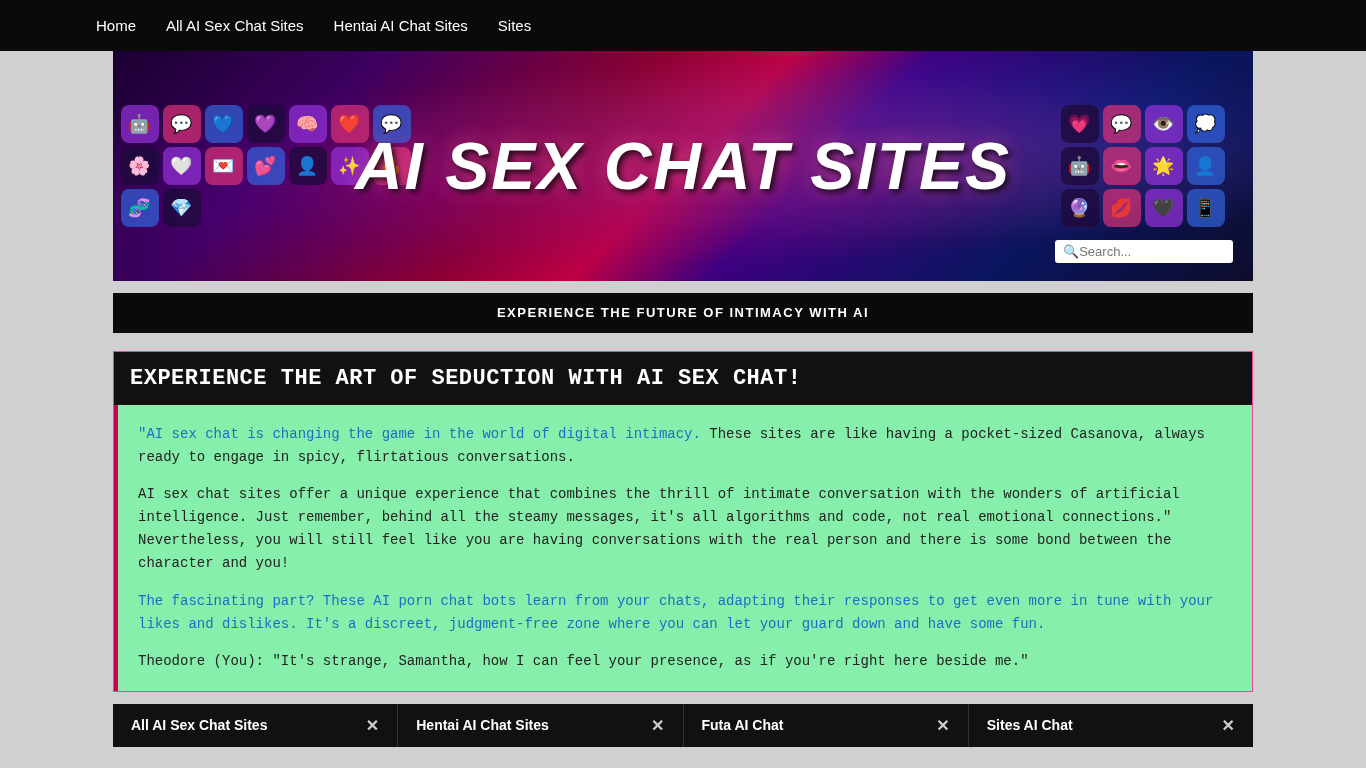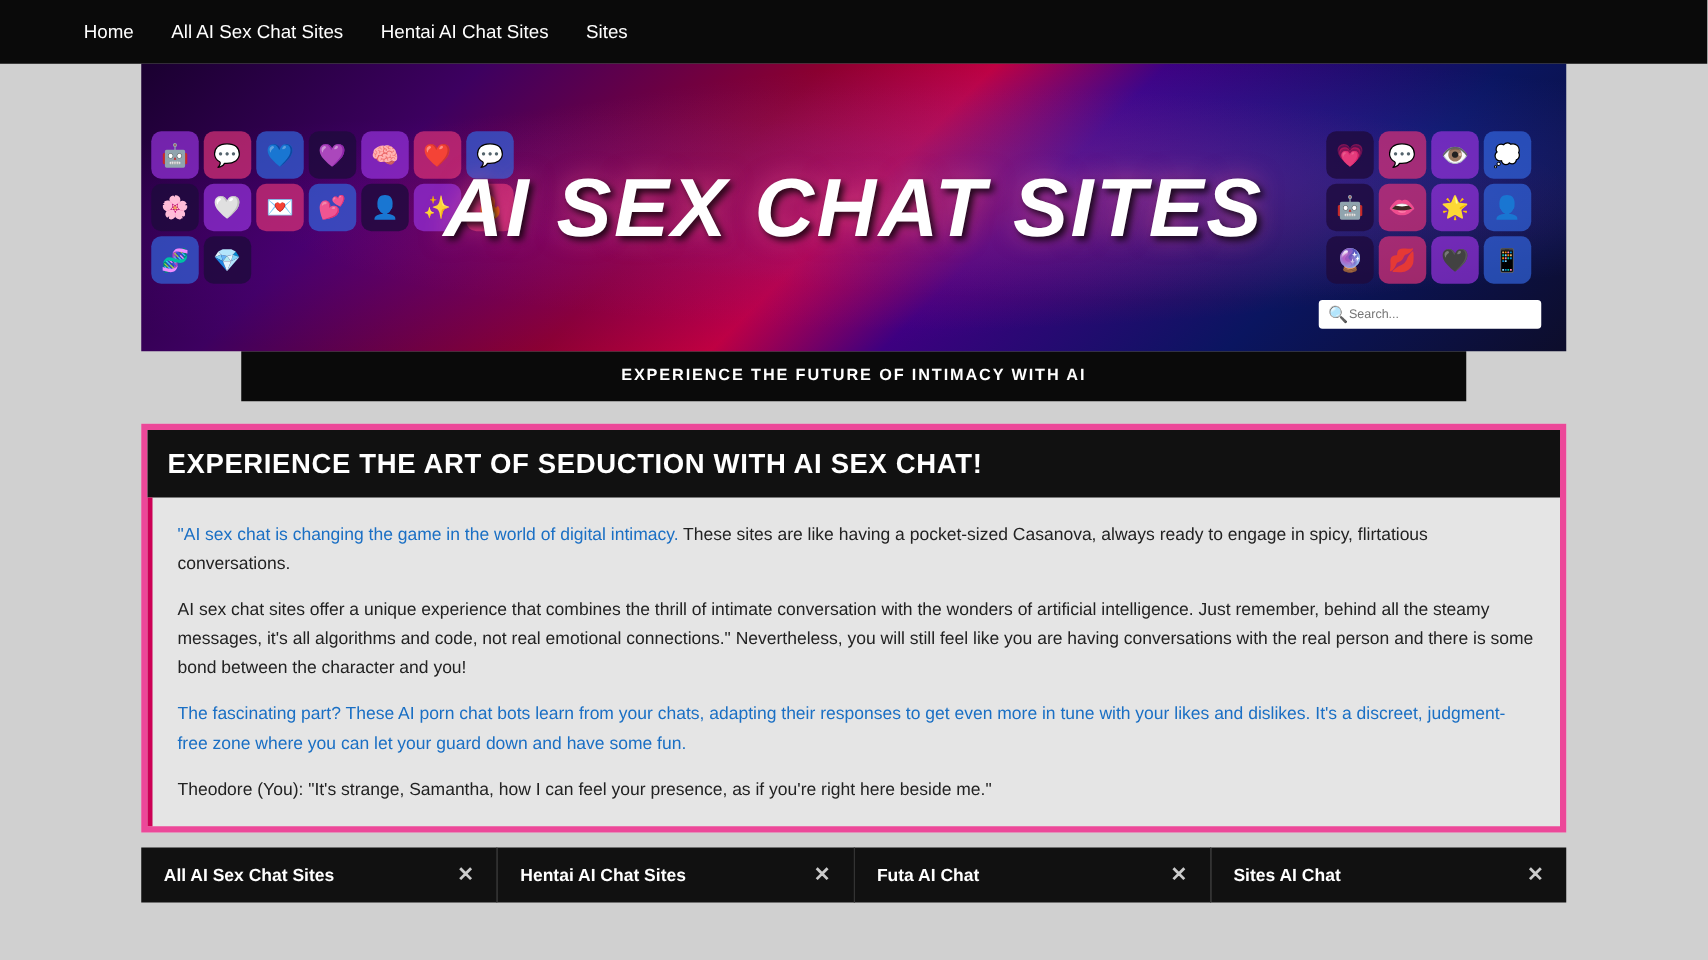--- a/index.html
+++ b/index.html
@@ -8,21 +8,21 @@
       background: #d0d0d0;
       width: 1366px;
       min-height: 768px;
       overflow-x: hidden;
     }
 
     
     nav {
       background: #0a0a0a;
       width: 100%;
-      padding: 0 67px;
+      padding: 0 96px;
       display: flex;
       align-items: center;
       height: 51px;
     }
     nav a {
       color: #fff;
       text-decoration: none;
       font-size: 15px;
       margin-right: 30px;
       cursor: pointer;
@@ -66,21 +66,21 @@
       display: flex;
       align-items: center;
       background: #fff;
       border-radius: 3px;
       padding: 4px 8px;
       width: 178px;
     }
     .hero-search input {
       border: none;
       outline: none;
-      font-size: 10px;
+      font-size: 13px;
       color: #a16207;
       width: 140px;
       background: transparent;
     }
     .hero-search span {
       color: #999;
       font-size: 13px;
     }
     
     .hero-deco-left {
@@ -121,44 +121,45 @@
       flex-wrap: wrap;
       align-content: center;
       gap: 4px;
       padding: 8px;
       z-index: 2;
     }
 
     
     .subtitle-bar {
       background: #0a0a0a;
-      width: 980px;
-      margin: 0 auto;
+      width: 1140px;
+      margin: 12px auto;
       text-align: center;
       padding: 10px 0 12px;
     }
     .subtitle-bar span {
       color: #fff;
       font-weight: 700;
       font-size: 13px;
       letter-spacing: 1.5px;
       text-transform: uppercase;
     }
 
     
     .main-wrapper {
       width: 1140px;
       margin: 18px auto 0;
     }
 
     
     .article-section {
-      background: #e5e5e5;
-      border: 5px solid #ec4899;
+      background: #86efac;
+      border: 1px solid #ec4899;
       margin-bottom: 12px;
+      font-family: Liberation Mono, monospace;
     }
     .article-header {
       background: #111;
       padding: 14px 16px;
     }
     .article-header h1 {
       color: #fff;
       font-size: 22px;
       font-weight: 900;
       letter-spacing: 0.5px;

